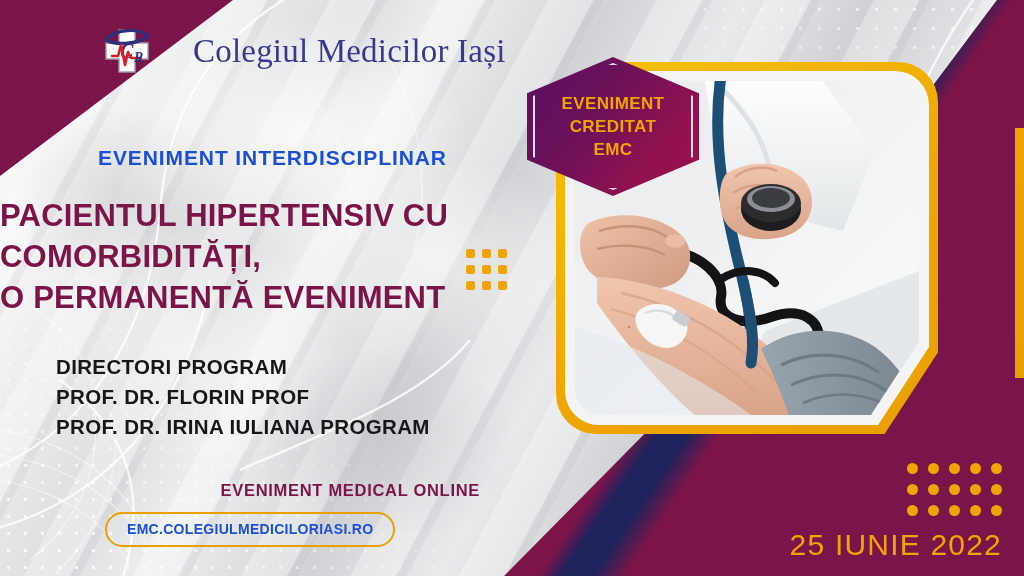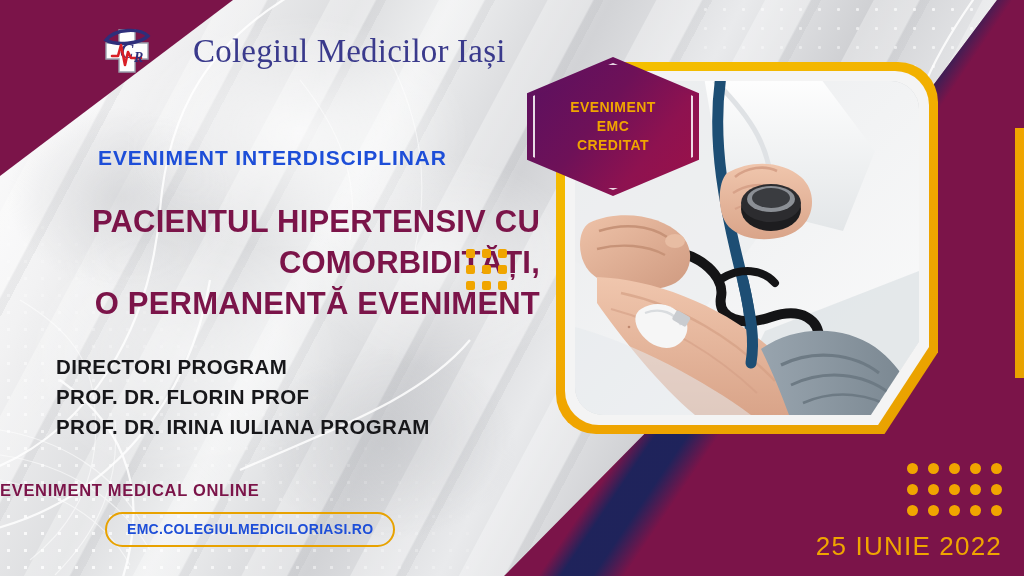--- a/index.html
+++ b/index.html
@@ -96,60 +96,60 @@
     font-size:33px;color:#3a3a8c;letter-spacing:.2px;white-space:nowrap;margin-left:27px;
   }
 
   
   .kicker{
     position:absolute;left:98px;top:146px;
     font-size:21px;font-weight:bold;color:#1d4ed8;letter-spacing:.9px;
   }
   .title{
     position:absolute;left:0;top:196px;width:540px;
-    text-align:right;color:#7B1449;
-    font-size:31px;font-weight:bold;line-height:1.32;letter-spacing:.2px;margin-top:6px;
+    text-align:left;color:#7B1449;
+    font-size:31px;font-weight:bold;line-height:1.32;letter-spacing:.2px;
   }
   .title div{white-space:nowrap;}
   .directors{
     position:absolute;left:56px;top:352px;
     color:#17171a;font-size:20.5px;font-weight:bold;line-height:1.46;letter-spacing:.35px;
   }
   .online{
-    position:absolute;left:0;top:481px;width:480px;text-align:left;
+    position:absolute;left:0;top:481px;width:480px;text-align:right;
     color:#7B1449;font-size:16.5px;font-weight:bold;letter-spacing:.7px;
   }
   .url-pill{
     position:absolute;left:105px;top:512px;
     padding:7px 20px 8px;border:2px solid #e8a200;border-radius:20px;
     color:#1d4ed8;font-size:14px;font-weight:bold;letter-spacing:.3px;
   }
   .date{
     position:absolute;right:22px;bottom:14px;
-    color:#f0a500;font-size:26px;font-weight:normal;letter-spacing:1.2px;text-align:right;
+    color:#f0a500;font-size:30px;font-weight:normal;letter-spacing:1.2px;text-align:right;
   }
 
   
   .badge{
     position:absolute;left:527px;top:57px;width:172px;height:139px;
     clip-path:polygon(50% 0,100% 26%,100% 74%,50% 100%,0 74%,0 26%);
     background:linear-gradient(128deg,#5B1060 0%,#6E1158 42%,#8E1250 72%,#9B1149 100%);
     display:flex;align-items:center;justify-content:center;
   }
   .badge-inner{
     position:absolute;inset:6px;
     clip-path:polygon(50% 0,100% 26%,100% 74%,50% 100%,0 74%,0 26%);
     border:0;
     background:
       linear-gradient(128deg,#5B1060 0%,#6E1158 42%,#8E1250 72%,#9B1149 100%);
     box-shadow:0 0 0 2px rgba(255,255,255,.85) inset;
   }
   .badge-txt{
     position:relative;z-index:3;text-align:center;color:#f0a500;
-    font-size:14px;font-weight:bold;line-height:1.36;letter-spacing:.4px;
+    font-size:17px;font-weight:bold;line-height:1.36;letter-spacing:.4px;
   }
 
   
   .photo-wrap{
     position:absolute;left:556px;top:62px;width:382px;height:372px;
   }
   .photo-gold{
     position:absolute;inset:0;
     background:linear-gradient(150deg,#f5c400,#f0a500 60%,#e8a200);
     clip-path:polygon(14% 0, 100% 0, 100% 78%, 86% 100%, 0 100%, 0 22%);
@@ -348,18 +348,18 @@
 
         <path d="M0,246 C60,262 130,300 176,334 L0,334 Z" fill="#e6e9ec" opacity=".55"></path>
       </svg>
     </div>
   </div>
 
   <div class="badge">
     <div class="badge-inner"></div>
     <div class="badge-txt">
       <div>EVENIMENT</div>
+      <div>CREDITAT</div>
       <div>EMC</div>
-      <div>CREDITAT</div>
     </div>
   </div>
 
 </div>
 
 </body></html>

